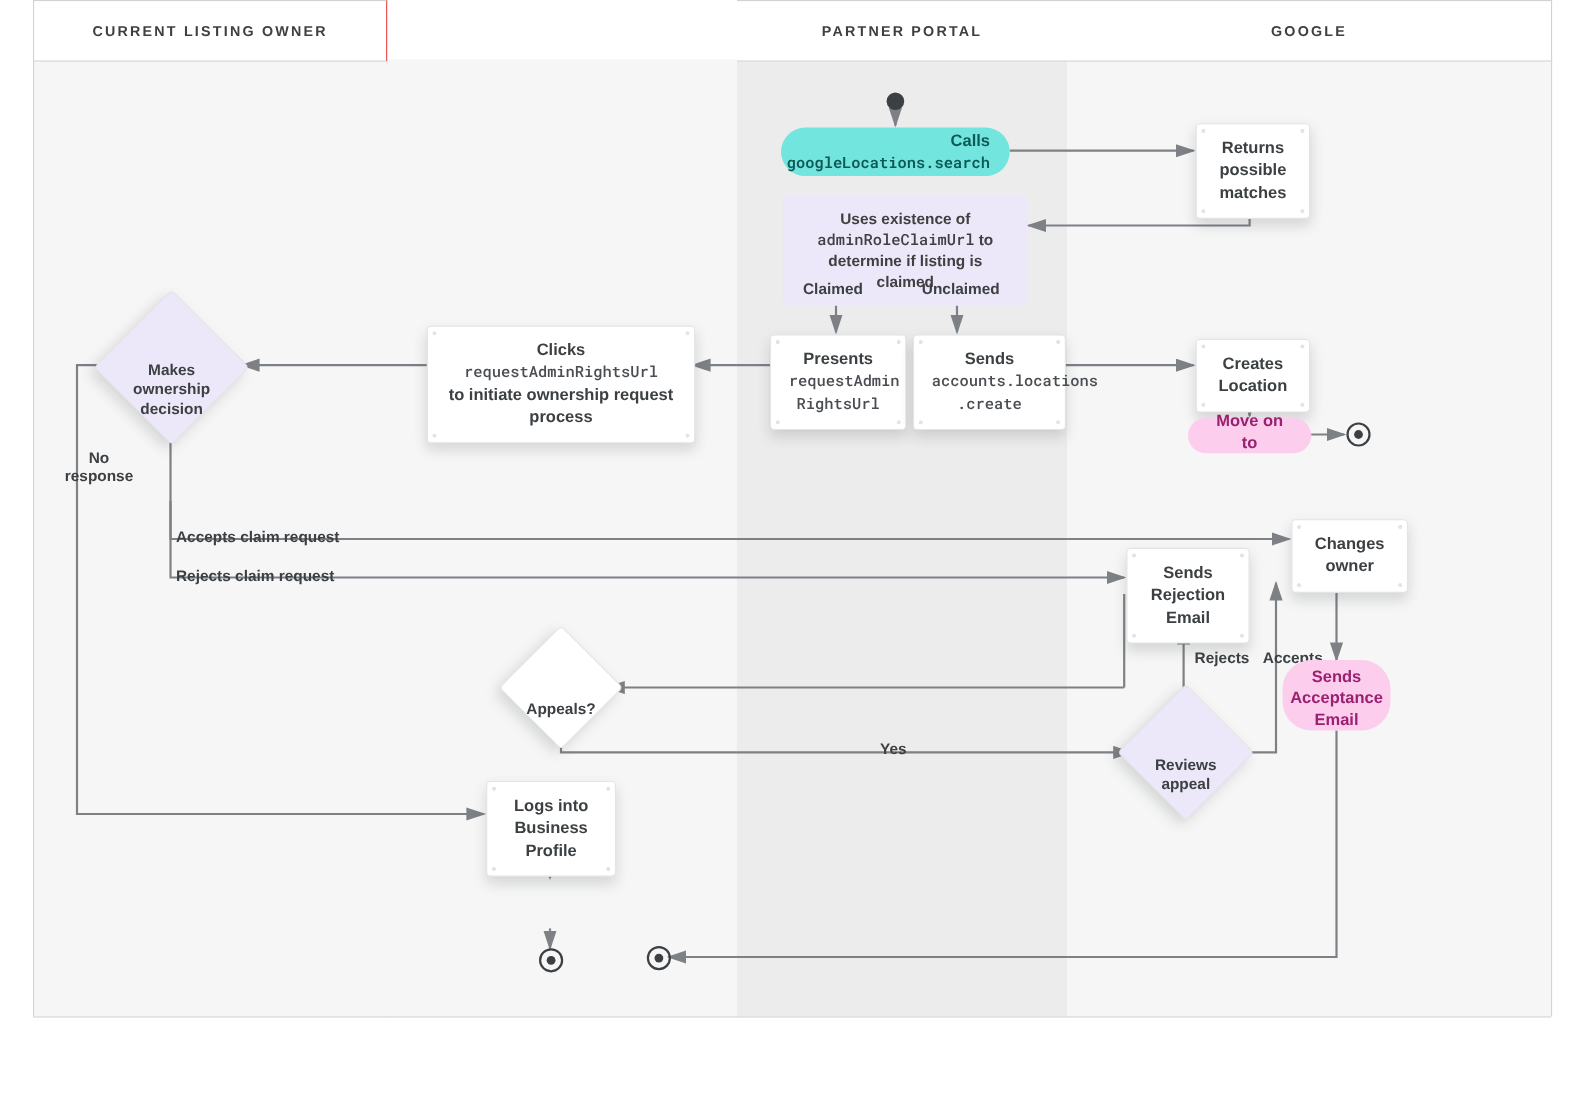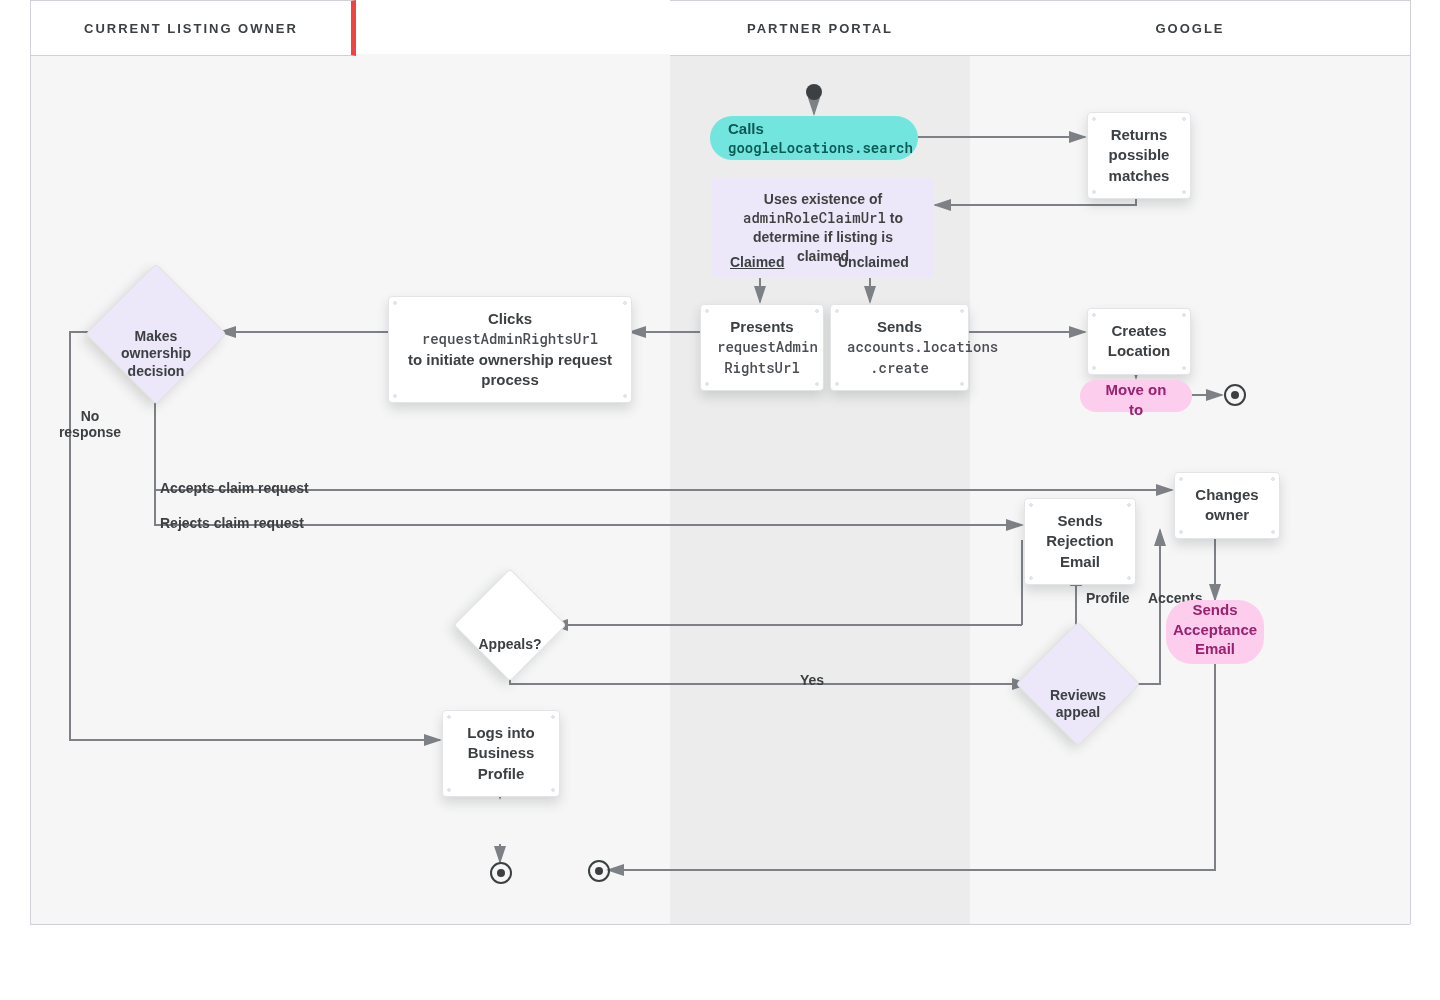--- a/index.html
+++ b/index.html
@@ -21,21 +21,21 @@
   .card::before,.card::after{content:"";position:absolute;width:100%;height:100%;left:0;top:0;pointer-events:none;
     background:
      radial-gradient(circle at 6px 6px,#e3e4e7 1.5px,transparent 2px),
      radial-gradient(circle at calc(100% - 6px) 6px,#e3e4e7 1.5px,transparent 2px),
      radial-gradient(circle at 6px calc(100% - 6px),#e3e4e7 1.5px,transparent 2px),
      radial-gradient(circle at calc(100% - 6px) calc(100% - 6px),#e3e4e7 1.5px,transparent 2px);
      border-radius:4px;}
   .note{position:absolute;background:#ece7f9;border-radius:4px;padding:12px 14px;text-align:center;
     font-size:14px;line-height:1.35;color:#404040;font-weight:600;}
   .note .mono{font-family:"Roboto Mono",Menlo,Consolas,monospace;font-size:14px;font-weight:500;}
-  .pill{position:absolute;border-radius:40px;display:flex;align-items:flex-start;justify-content:center;
+  .pill{position:absolute;border-radius:40px;display:flex;align-items:flex-end;justify-content:center;
     text-align:center;font-weight:700;font-size:15px;line-height:1.3;padding:0 18px;}
   .pill.teal{background:#72e5de;color:#0d5954;}
   .pill.teal .mono{font-family:"Roboto Mono",Menlo,Consolas,monospace;font-size:14px;font-weight:600;color:#0d5954;}
   .pill.pink{background:#fccdec;color:#9c2070;border-radius:26px;}
   .diamond{position:absolute;display:flex;align-items:center;justify-content:center;text-align:center;
     font-size:14px;font-weight:700;line-height:1.25;}
   .diamond .di-bg{position:absolute;inset:0;transform:rotate(45deg);border-radius:4px;
     box-shadow:0 6px 12px rgba(60,64,67,.18);border:1px solid #e3e4e7;}
   .diamond.purple .di-bg{background:#ece7f9;}
   .diamond.white .di-bg{background:#fff;}
@@ -50,21 +50,21 @@
 <body>
 
 <div class="stage">
 
   <div class="lane-body first" style="left:30px;width:320px;height:870px;"></div>
   <div class="lane-body" style="left:350px;width:320px;height:870px;"></div>
   <div class="lane-body" style="left:670px;width:300px;height:870px;background:#ececec;"></div>
   <div class="lane-body" style="left:970px;width:440px;height:870px;border-right:1px solid #cfd2d6;"></div>
   <div class="lane-bottom" style="left:30px;width:1380px;top:924px;"></div>
 
-  <div class="lane-header" style="left:30px;width:320px;border-left:1px solid #cfd2d6;border-right:5px solid #ef4444;">
+  <div class="lane-header" style="left:30px;width:320px;border-left:1px solid #cfd2d6;border-right:1px solid #ef4444;">
     <span>CURRENT LISTING OWNER</span>
   </div>
   <div class="lane-header" style="left:670px;width:300px;border-right:1px solid #cfd2d6;">
     <span>PARTNER PORTAL</span>
   </div>
   <div class="lane-header" style="left:970px;width:440px;border-right:1px solid #cfd2d6;text-align:center;">
     <span>GOOGLE</span>
   </div>
 
   <svg width="1440" height="1000">
@@ -137,21 +137,21 @@
     <span>Returns possible matches</span>
   </div>
 
   <div class="note" style="left:712px;top:178px;width:194px;">
     <span>Uses existence of</span>
     <span class="mono">adminRoleClaimUrl</span>
     <span> </span>
     <span>to determine if listing is claimed</span>
   </div>
 
-  <div class="edge-label" style="left:730px;top:254px;text-decoration:underline;">Claimed</div>
+  <div class="edge-label" style="left:730px;top:254px;">Claimed</div>
   <div class="edge-label" style="left:838px;top:254px;">Unclaimed</div>
 
   <div class="card" style="left:700px;top:304px;width:90px;">
     <span>Presents</span><br>
     <span class="mono">requestAdmin</span><br>
     <span class="mono">RightsUrl</span>
   </div>
 
   <div class="card" style="left:830px;top:304px;width:105px;">
     <span>Sends</span><br>
@@ -185,21 +185,21 @@
   <div class="edge-label" style="left:160px;top:515px;">Rejects claim request</div>
 
   <div class="card" style="left:1174px;top:472px;width:72px;">
     <span>Changes owner</span>
   </div>
 
   <div class="card" style="left:1024px;top:498px;width:78px;">
     <span>Sends Rejection Email</span>
   </div>
 
-  <div class="edge-label" style="left:1086px;top:590px;">Profile</div>
+  <div class="edge-label" style="left:1086px;top:590px;">Rejects</div>
   <div class="edge-label" style="left:1148px;top:590px;">Accepts</div>
 
   <div class="pill pink" style="left:1166px;top:600px;width:62px;height:64px;">
     <span style="display:block;">Sends Acceptance Email</span>
   </div>
 
   <div class="diamond purple" style="left:1034px;top:640px;width:88px;height:88px;">
     <div class="di-bg"></div>
     <span class="lbl">Reviews appeal</span>
   </div>

